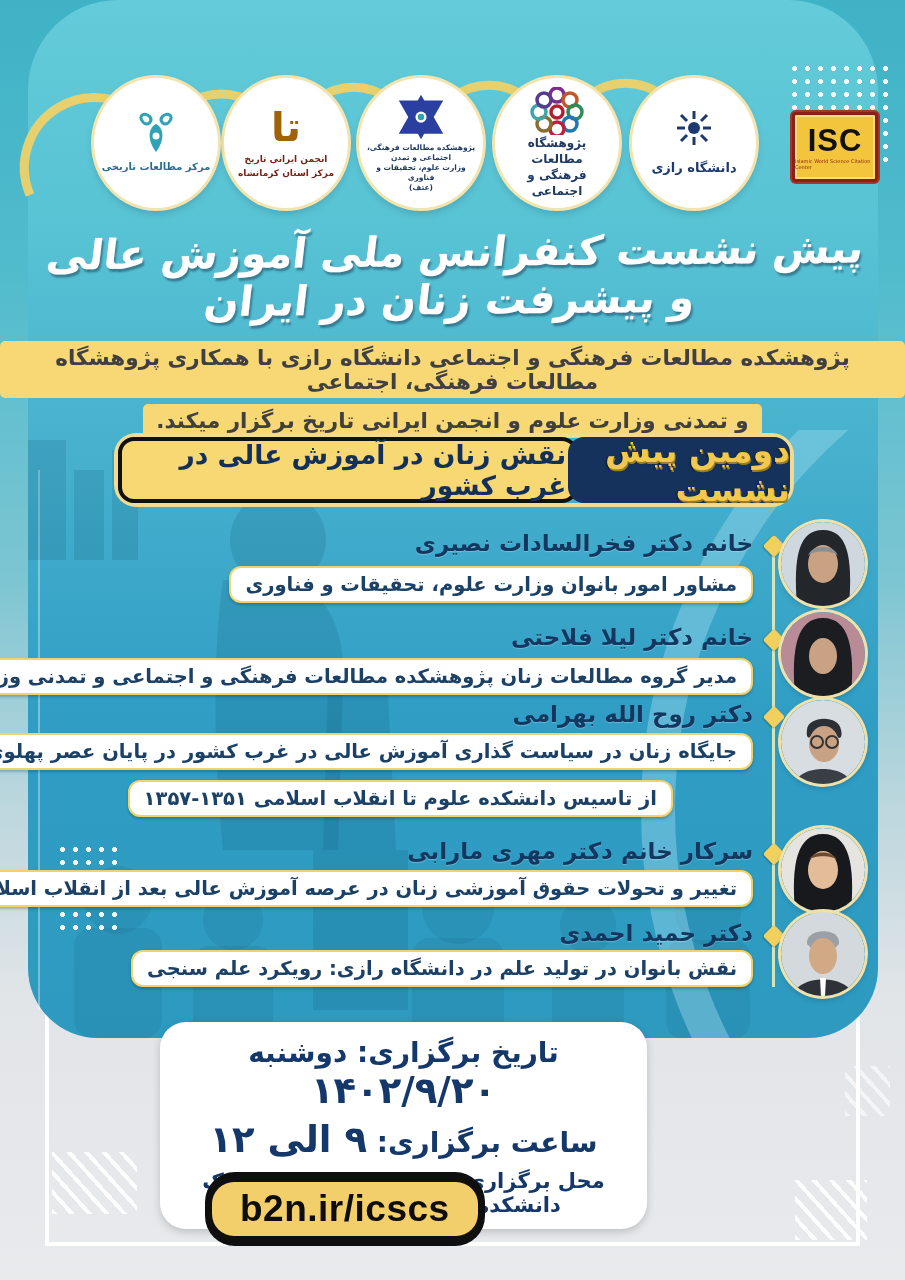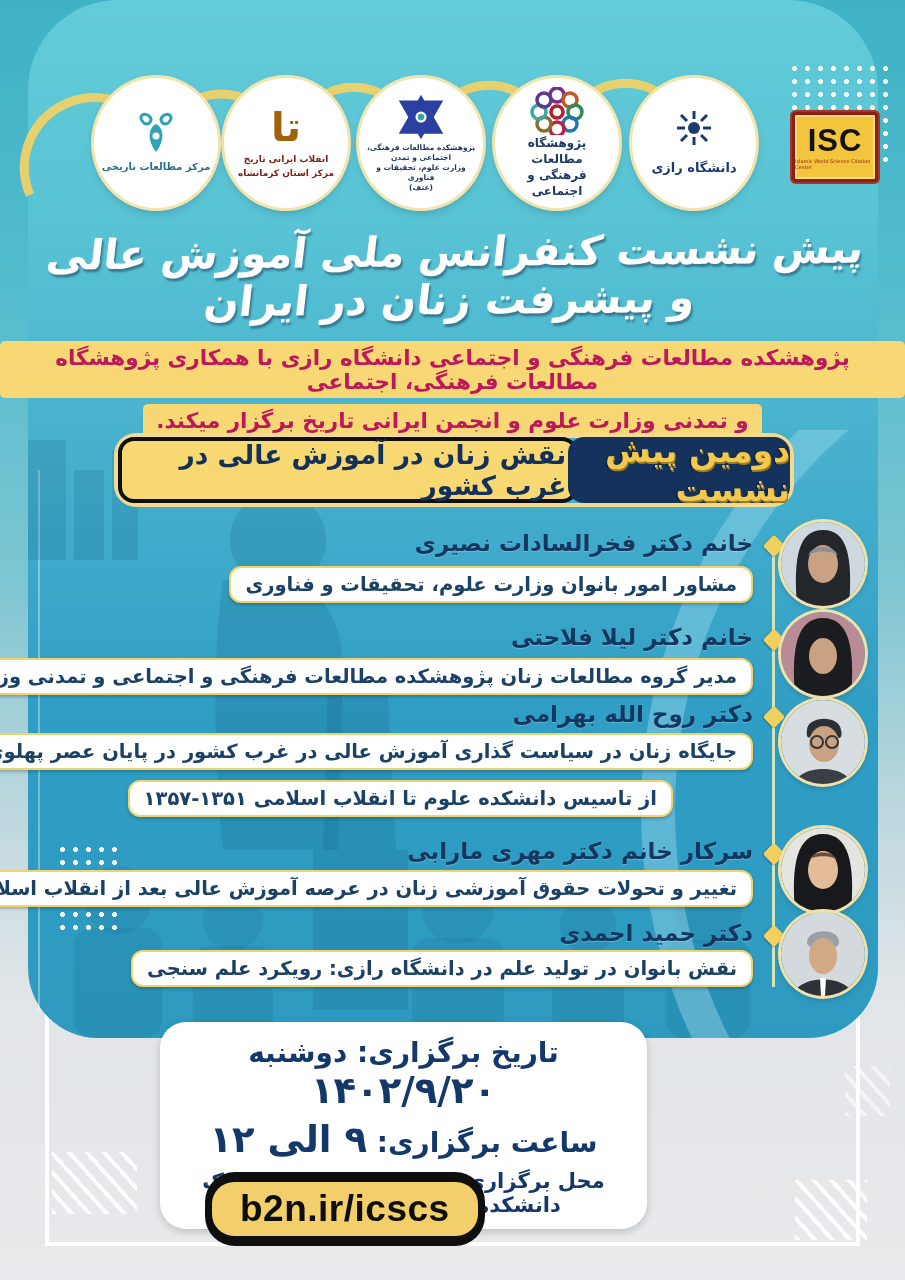--- a/index.html
+++ b/index.html
@@ -34,21 +34,21 @@
   .isc{position:absolute;right:27px;top:112px;width:80px;height:64px;background:#f3c53d;border:3px solid #8c1f14;border-radius:4px;
     box-shadow:inset 0 0 0 2px #f6dd7c,0 0 0 2px #a0392b;z-index:4;display:flex;flex-direction:column;align-items:center;justify-content:center;}
   .isc .isc-txt{font-size:31px;font-weight:bold;color:#111;letter-spacing:1px;line-height:1;font-family:"Liberation Sans",sans-serif;}
   .isc .isc-cap{font-size:5px;color:#8c1f14;margin-top:2px;direction:ltr;}
   
   .headline{position:absolute;left:30px;right:30px;top:228px;z-index:5;text-align:center;color:#fff;
     font-size:41px;font-weight:bold;transform:skewX(-7deg) rotate(-.5deg);
     text-shadow:2px 3px 2px rgba(25,60,85,.5),0 0 1px rgba(255,255,255,.6);}
   
   .org-lines{position:absolute;left:0;right:0;top:338px;z-index:5;text-align:center;line-height:1.1;}
-  .org-line{display:inline-block;background:#f7d874;color:#be185d;font-weight:bold;font-size:21.5px;
+  .org-line{display:inline-block;background:#f7d874;color:#404040;font-weight:bold;font-size:21.5px;
     padding:5px 13px;border-radius:5px;margin:3px 0;}
   
   .banner{position:absolute;left:118px;right:115px;top:437px;height:66px;z-index:5;display:flex;direction:rtl;
     border-radius:18px;box-shadow:0 0 0 4px #f3da8e;}
   .banner .badge{flex:0 0 33%;background:#14325c;border-radius:16px;display:flex;align-items:center;justify-content:center;
     color:#f3c84e;font-size:33px;font-weight:bold;text-shadow:1px 2px 0 #9a7d22,-1px 1px 2px rgba(0,0,0,.55);z-index:2;}
   .banner .topic{flex:1;background:#f7d873;border:4px solid #101010;border-radius:16px;margin-right:-10px;
     display:flex;align-items:center;justify-content:center;color:#12305a;font-size:26.5px;font-weight:bold;z-index:1;padding-right:8px;box-sizing:border-box;}
   
   .timeline{position:absolute;right:130px;top:545px;width:3px;height:442px;background:#dbe8bb;opacity:.95;z-index:5;}
@@ -166,21 +166,21 @@
       <circle cx="28" cy="26" r="6" fill="#fff"></circle>
         <circle cx="28" cy="26" r="3.5" fill="#2fa3b5"></circle>
     </svg>
     <div class="logo-cap" style="font-size:7.5px;">پژوهشکده مطالعات فرهنگی، اجتماعی و تمدن</div>
     <div class="logo-cap" style="font-size:7.5px;">وزارت علوم، تحقیقات و فناوری</div>
     <div class="logo-cap" style="font-size:7.5px;">(عتف)</div>
   </div>
 
   <div class="logo-circle" style="left:224px;">
     <div class="glyph" style="font-size:40px;font-weight:bold;color:#a16207;">تا</div>
-    <div class="logo-cap maroon">انقلاب ایرانی تاریخ</div>
+    <div class="logo-cap maroon">انجمن ایرانی تاریخ</div>
     <div class="logo-cap maroon" style="margin-top:1px;">مرکز استان کرمانشاه</div>
   </div>
 
   <div class="logo-circle" style="left:94px;">
     <svg class="glyph" width="46" height="44" viewBox="0 0 46 44">
       <g fill="none" stroke="#2fa3b5" stroke-width="3" stroke-linecap="round">
         <path d="M10,10 C4,4 12,-1 17,5 C20,9 15,14 11,11"></path>
         <path d="M36,10 C42,4 34,-1 29,5 C26,9 31,14 35,11"></path>
       </g>
       <path d="M23,12 C31,16 32,28 23,40 C14,28 15,16 23,12 Z" fill="#2fa3b5"></path>

